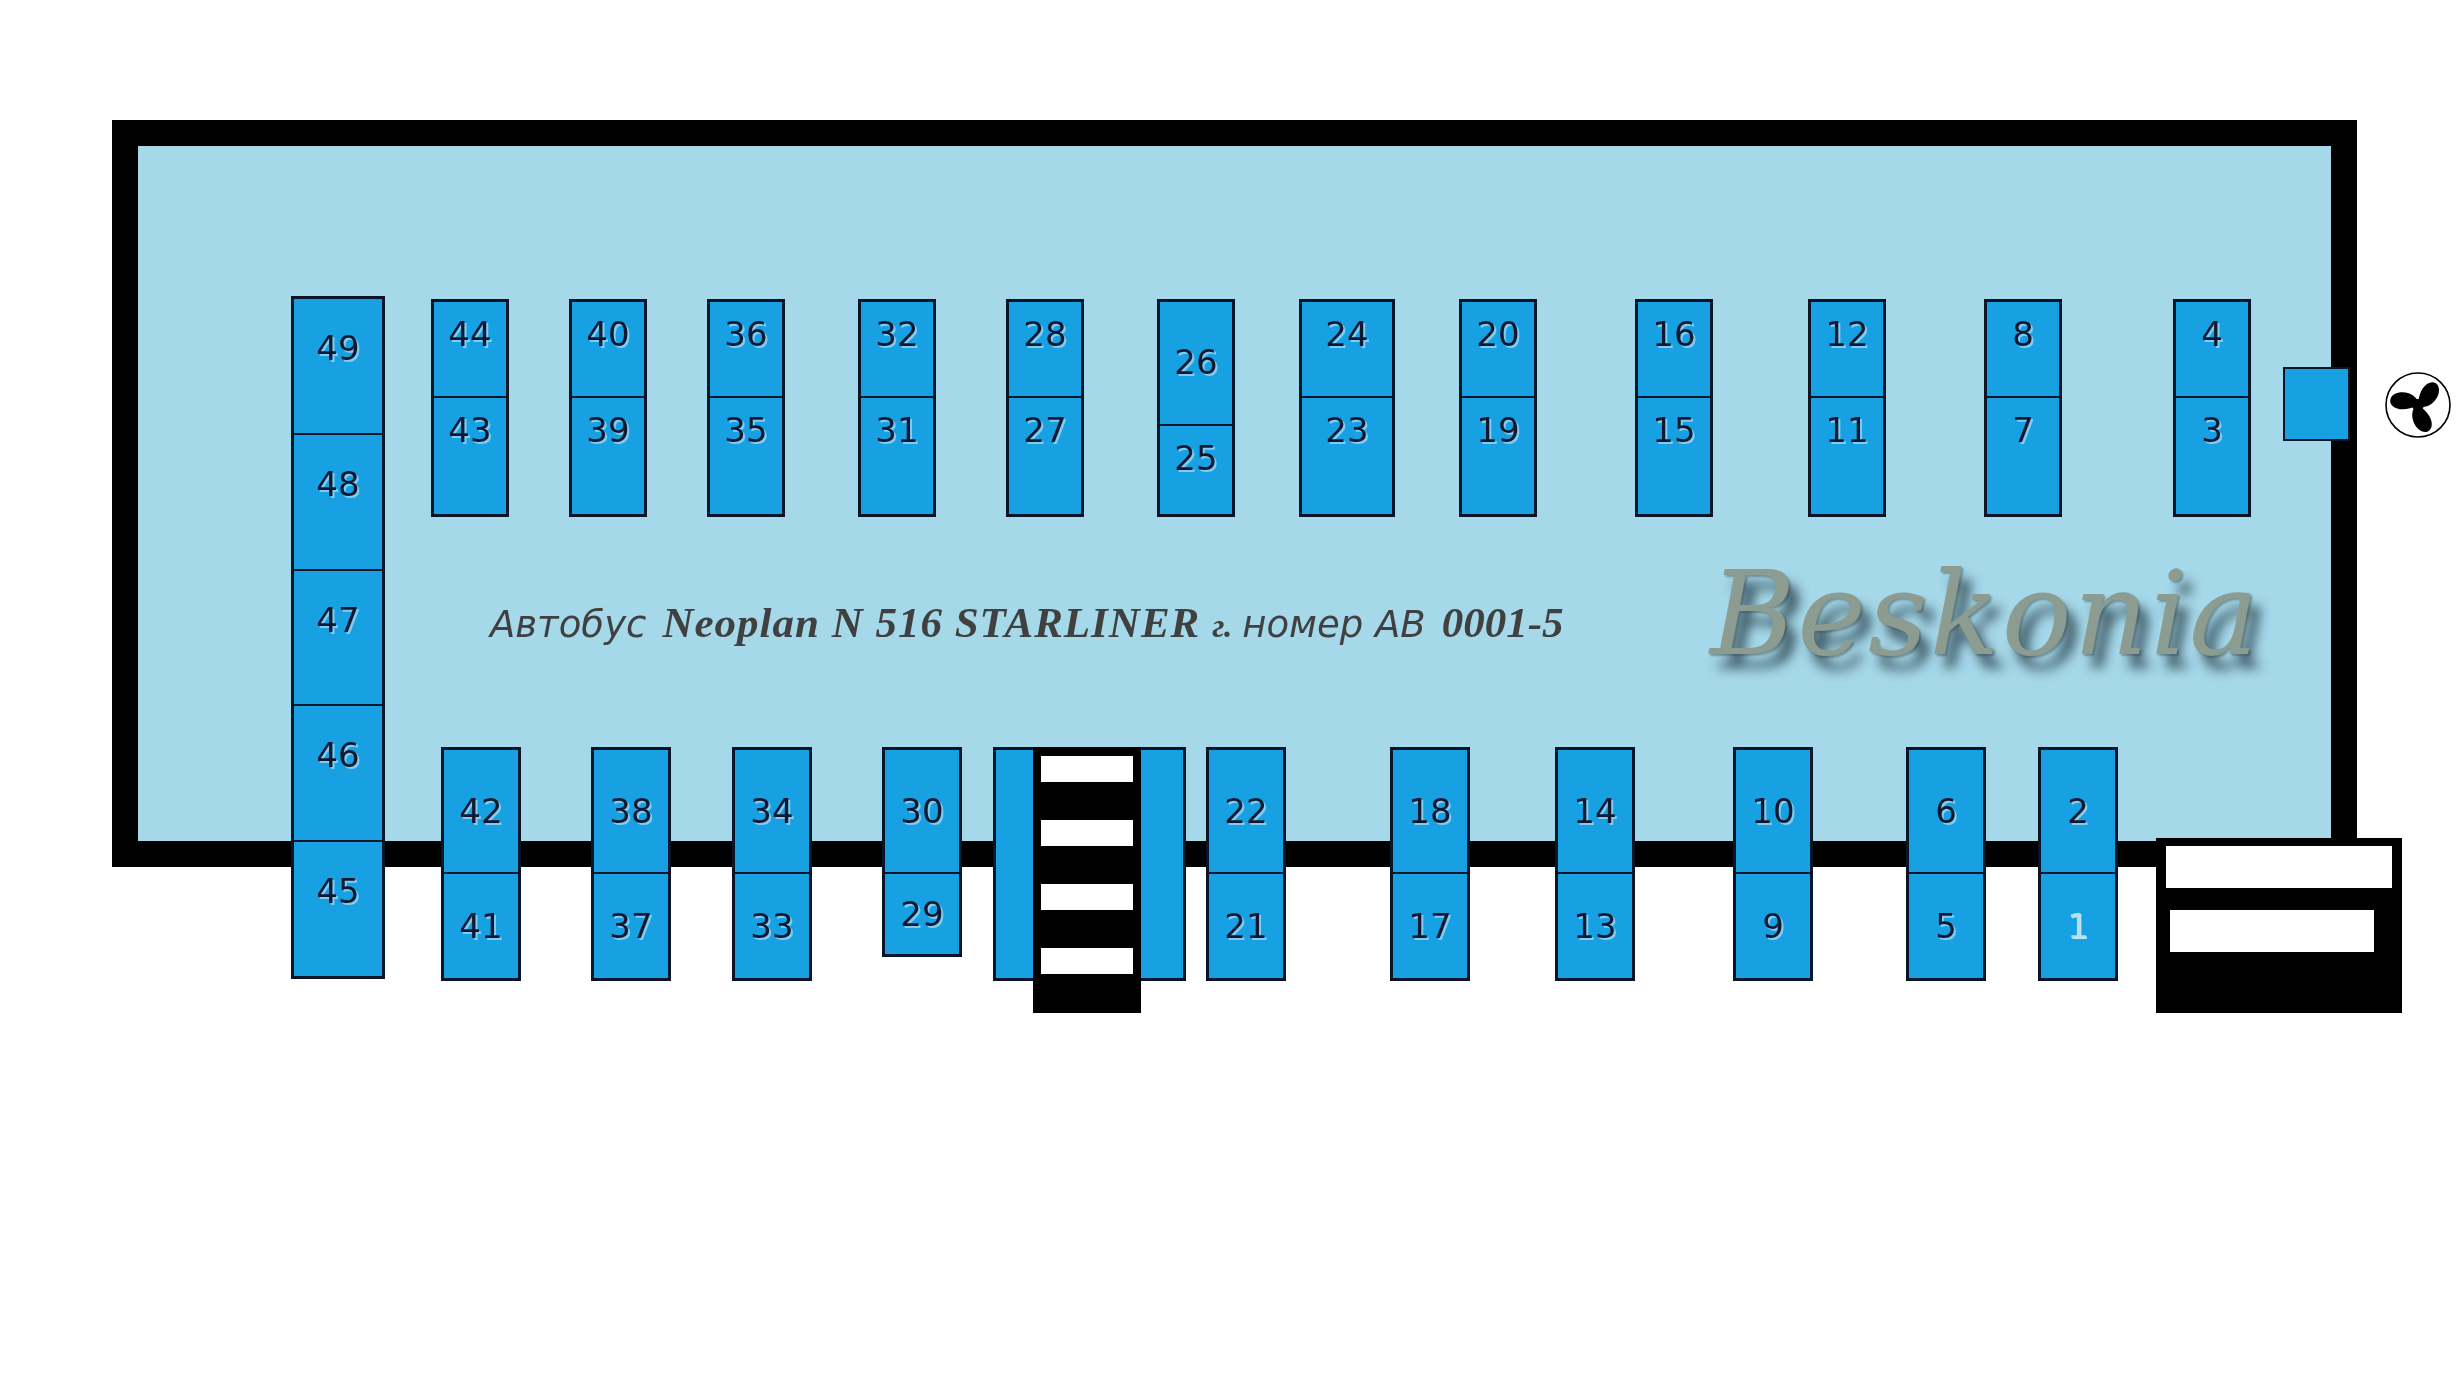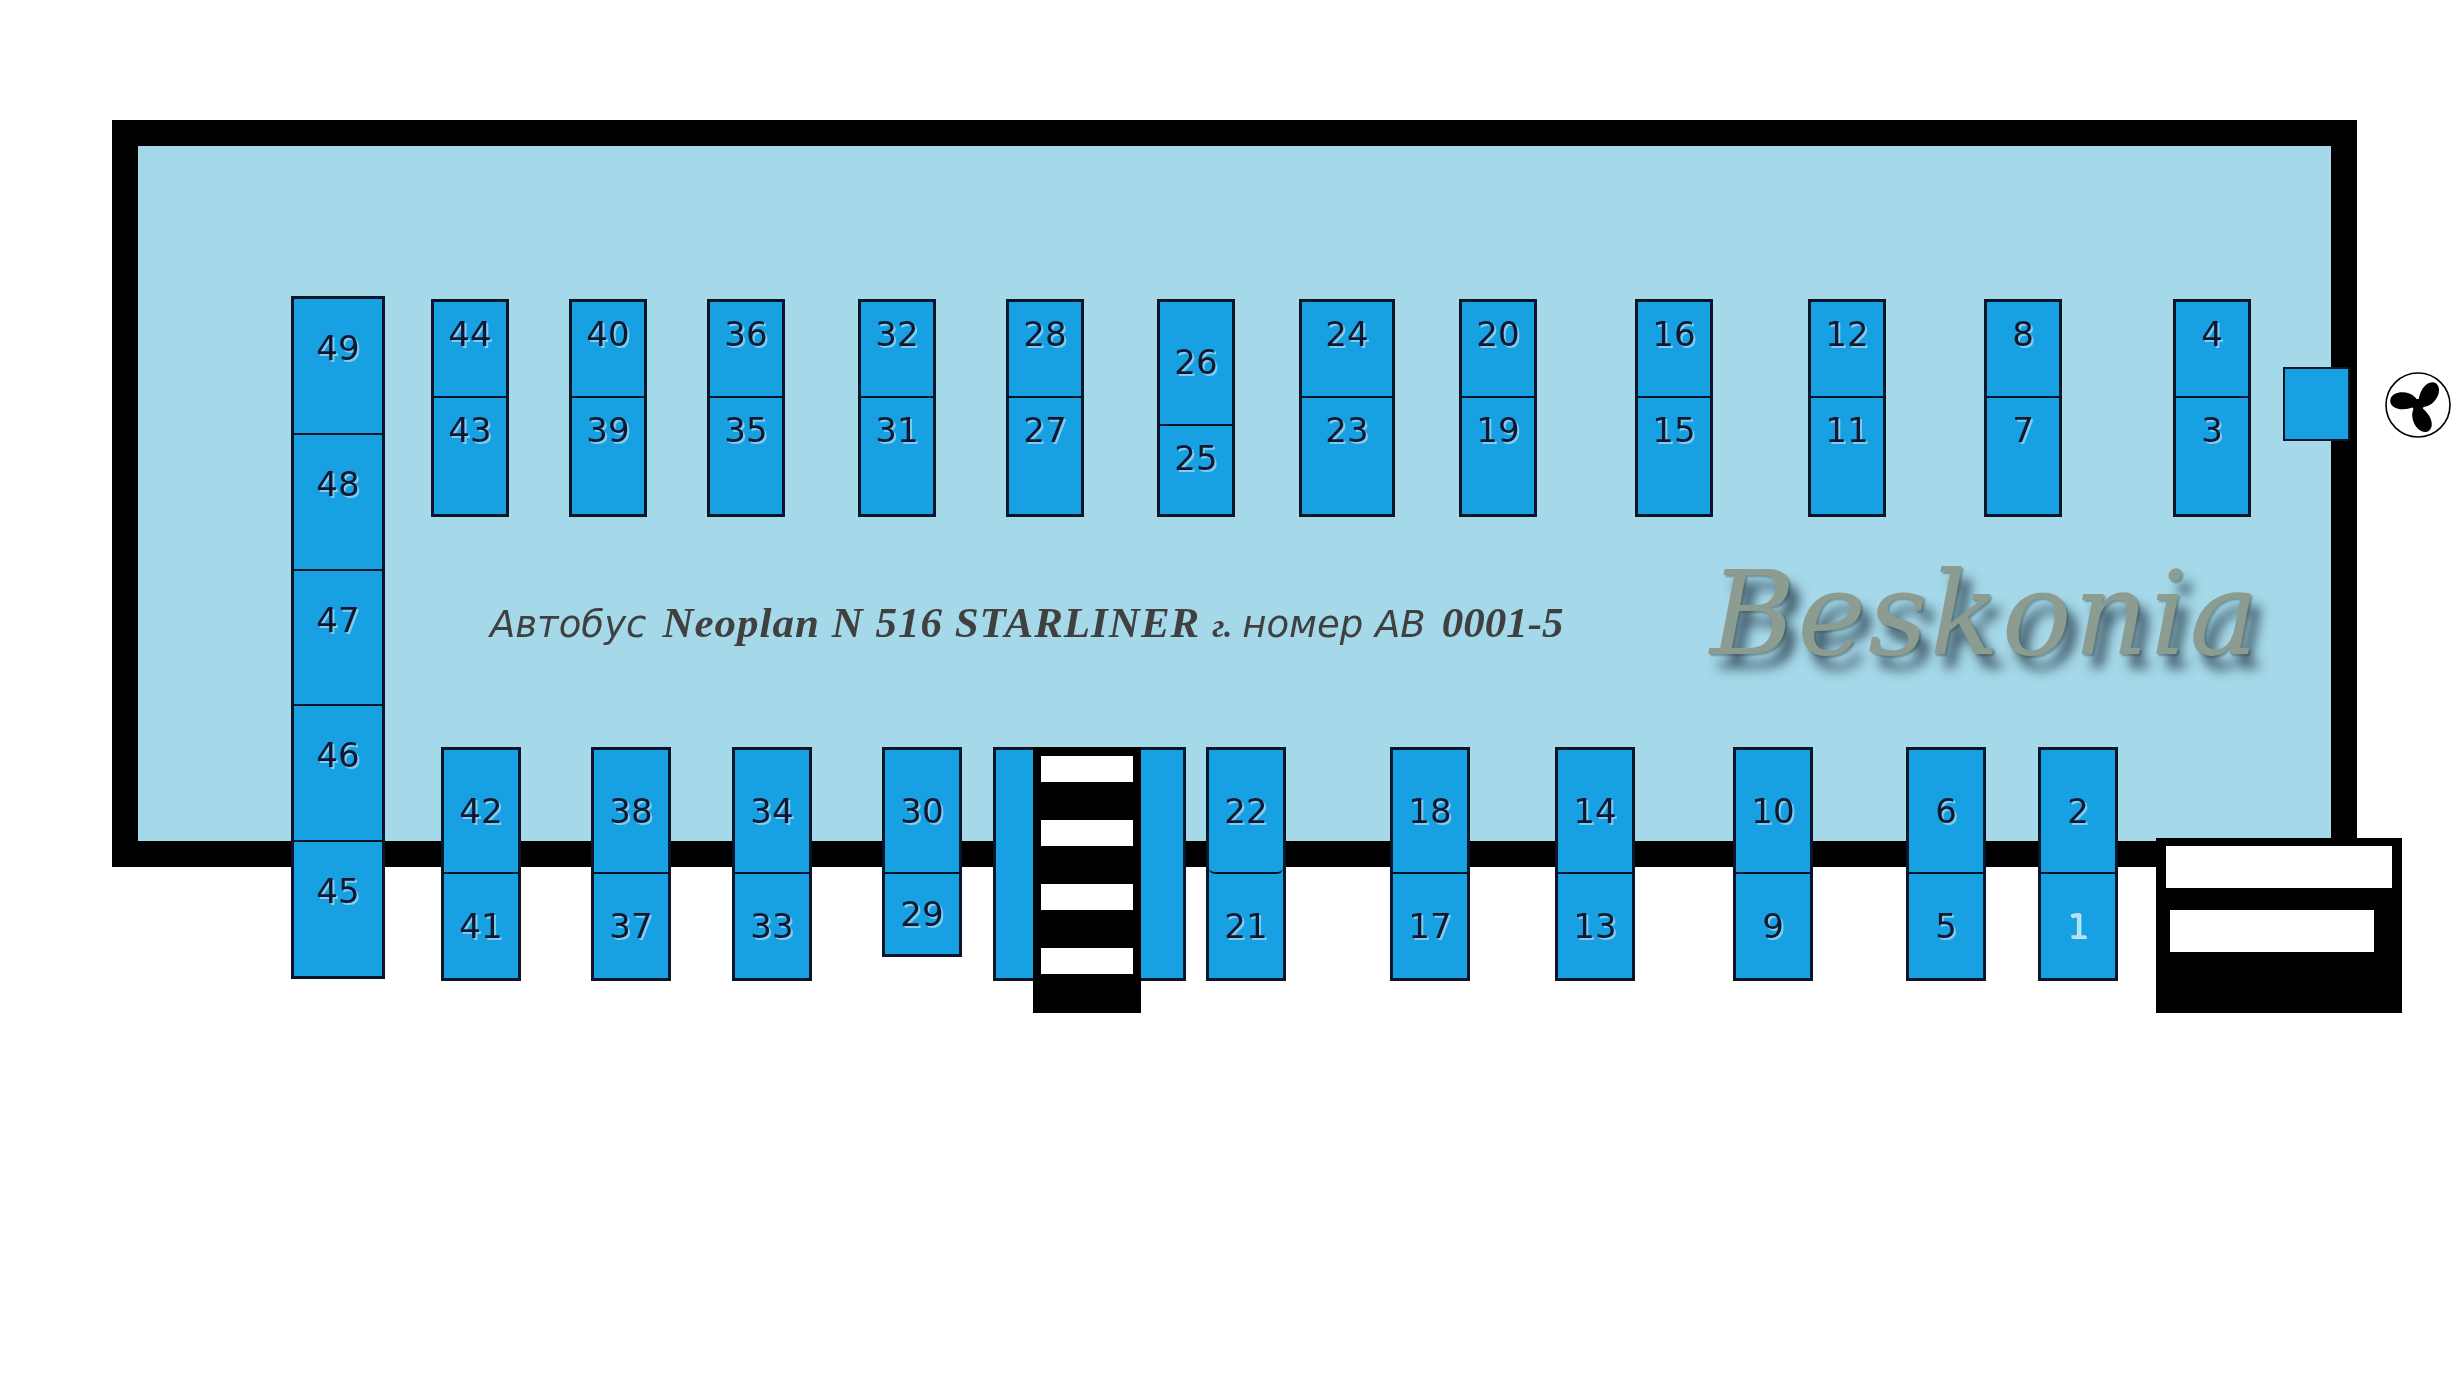--- a/index.html
+++ b/index.html
@@ -211,21 +211,21 @@
         </div>
         <div class="seat-pair" style="left: 744px; top: 601px; width: 80px; height: 210px;">
           <div class="seat center first" style="flex: 0 0 124px;">
             <span>30</span>
           </div>
           <div class="seat center">
             <span>29</span>
           </div>
         </div>
         <div class="seat-pair" style="left: 1068px; top: 601px; width: 80px; height: 234px;">
-          <div class="seat center first" style="flex: 0 0 124px; border-radius: 6px;">
+          <div class="seat center first" style="flex: 0 0 124px;">
             <span>22</span>
           </div>
           <div class="seat center">
             <span>21</span>
           </div>
         </div>
         <div class="seat-pair" style="left: 1252px; top: 601px; width: 80px; height: 234px;">
           <div class="seat center first" style="flex: 0 0 124px;">
             <span>18</span>
           </div>

